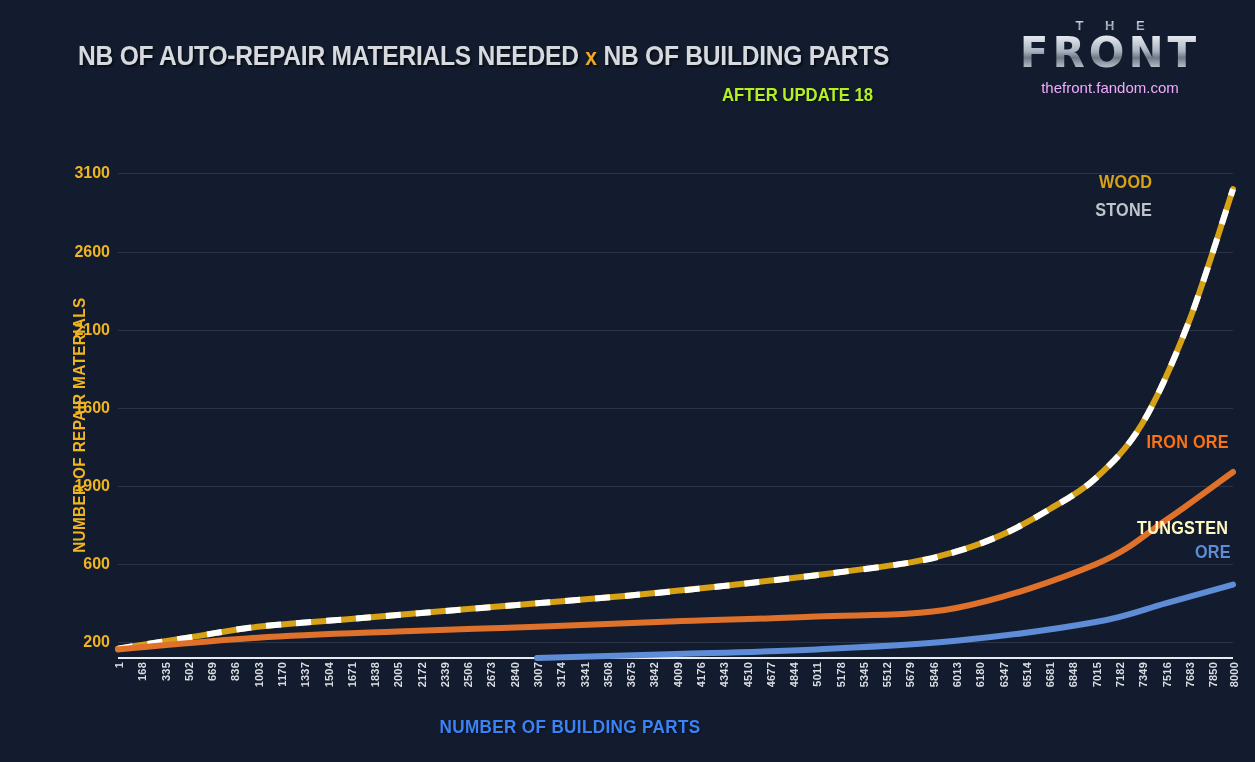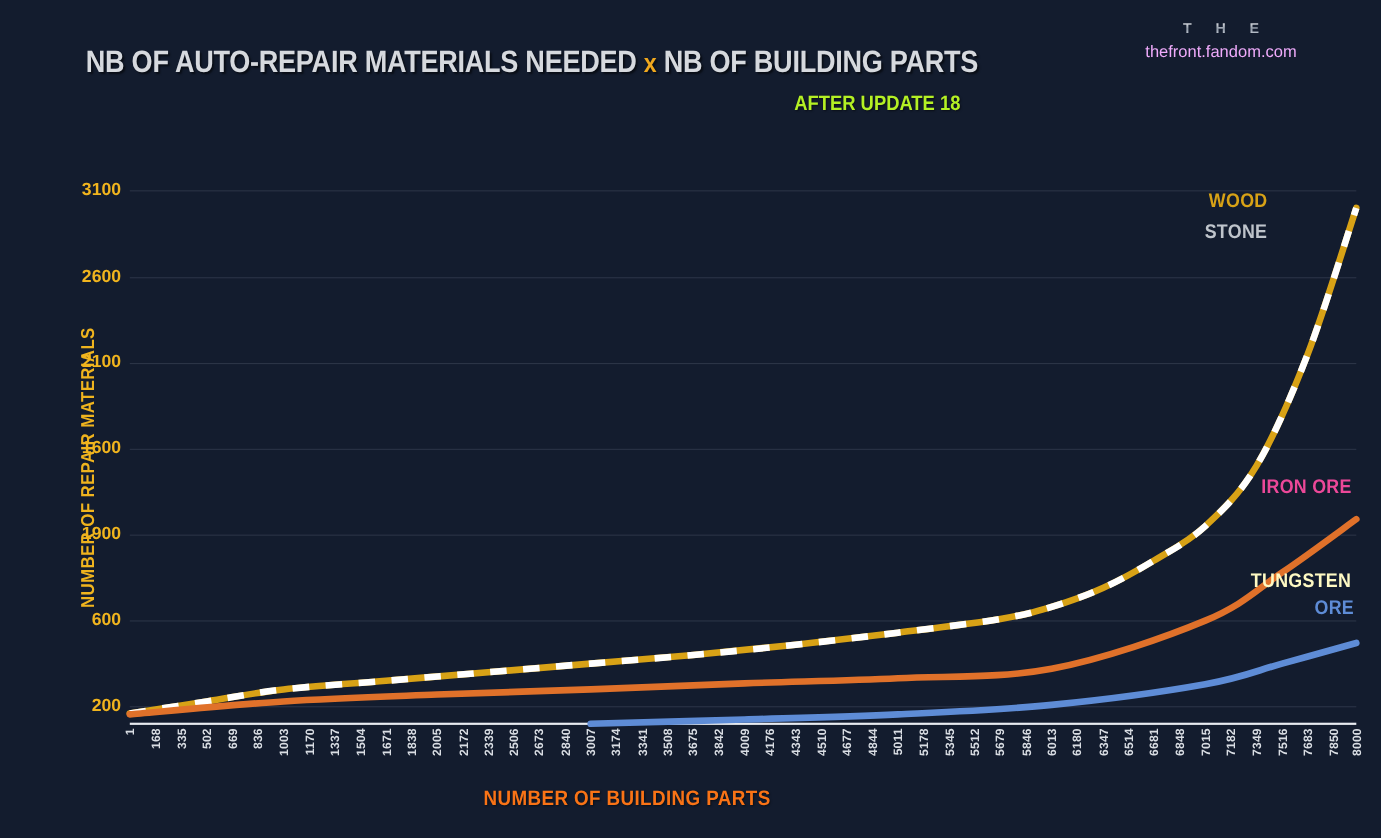--- a/index.html
+++ b/index.html
@@ -46,21 +46,21 @@
   
   .ylabel {
     position: absolute; left: -90px; top: 415px; width: 340px;
     transform: rotate(-90deg); transform-origin: center center;
     text-align: center; color: #f0b41e; font-weight: bold; font-size: 17px;
     letter-spacing: 0.4px; white-space: nowrap;
   }
   .ylabel span { display:inline-block; transform: scaleX(0.9); }
   .xlabel {
     position: absolute; left: 0; top: 716px; width: 1141px; text-align: center;
-    color: #f97316; font-weight: bold; font-size: 19px; letter-spacing: .4px;
+    color: #3b82f6; font-weight: bold; font-size: 19px; letter-spacing: .4px;
     text-shadow: 1px 1px 2px rgba(0,0,0,.5);
   }
   .xlabel span { display:inline-block; transform: scaleX(0.9); }
 
   
   #plot { position: absolute; left: 118px; top: 150px; width: 1115px; height: 508px; }
   .gridline { position: absolute; left: 0; width: 100%; height: 1px; background: #2b3446; }
   .baseline { position: absolute; left: 0; width: 100%; height: 2px; background: #e8ebf0; bottom: -1px; }
   .ytick-wrap { position: absolute; left: 0; top: 150px; width: 1255px; height: 508px; }
   .ytick-item {
@@ -76,39 +76,40 @@
     writing-mode: vertical-rl; transform: rotate(180deg);
     transform-origin: center; letter-spacing: .2px; white-space: nowrap;
   }
 
   
   .slabel { position: absolute; font-weight: bold; font-size: 18px; letter-spacing: .3px;
             white-space: nowrap; text-align: right; }
   .slabel span { display:inline-block; transform: scaleX(0.9); }
   #lbl-wood  { right: 100px; top: 172px; color: #d8a216; }
   #lbl-stone { right: 100px; top: 200px; color: #bfc4cb; }
-  #lbl-iron  { right: 22px; top: 432px; color: #ec4899; }
+  #lbl-iron  { right: 22px; top: 432px; color: #f97316; }
   #lbl-tung1 { right: 22px; top: 518px; color: #fef9c3; }
   #lbl-tung2 { right: 22px; top: 542px; color: #5e8cd6; }
 </style>
 </head>
 <body>
 
 <div id="root">
 
   <div class="title">
     <span>NB OF AUTO-REPAIR MATERIALS NEEDED</span>
     <span class="x-mark">x</span>
     <span>NB OF BUILDING PARTS</span>
   </div>
 
   <div class="subtitle">AFTER UPDATE 18</div>
 
   <div class="logo">
     <div class="logo-the">T H E</div>
+    <div class="logo-front">FRONT</div>
     <div class="logo-url">thefront.fandom.com</div>
   </div>
 
   <div class="ylabel">
     <span>NUMBER OF REPAIR MATERIALS</span>
   </div>
   <div class="xlabel">
     <span>NUMBER OF BUILDING PARTS</span>
   </div>
 

